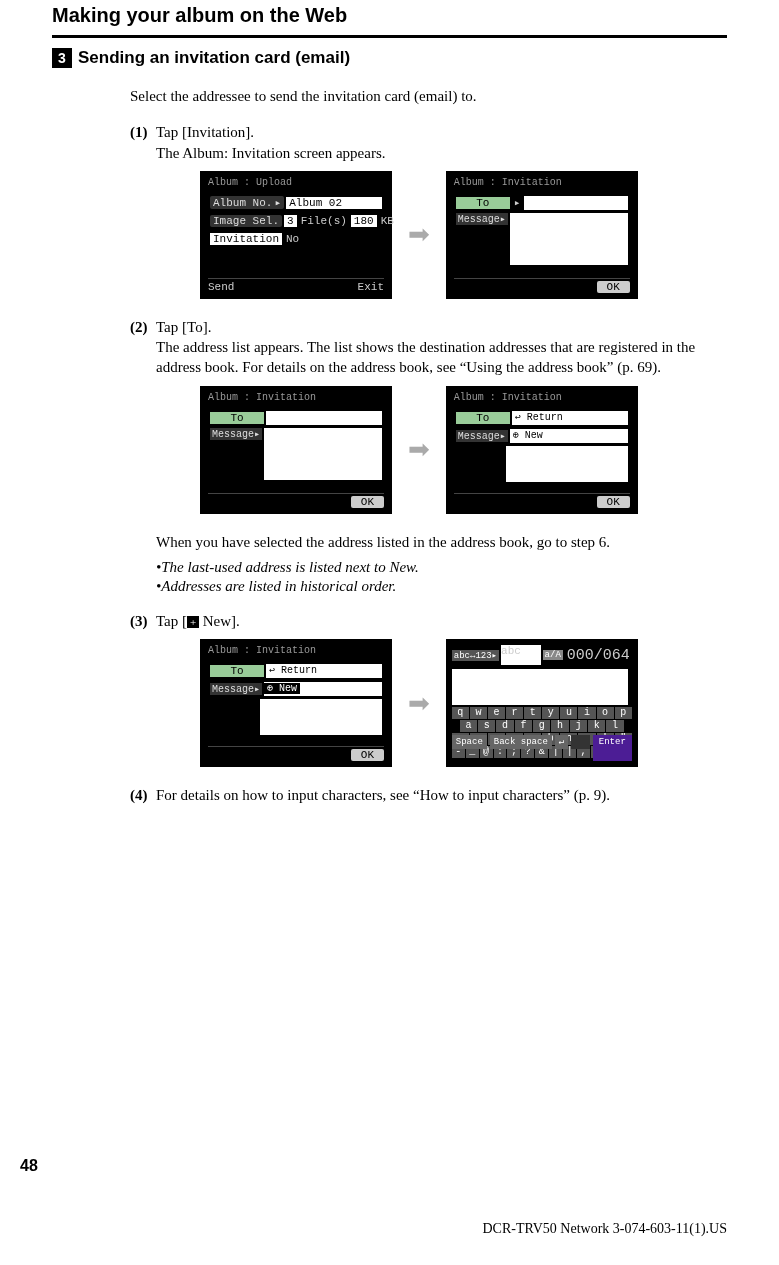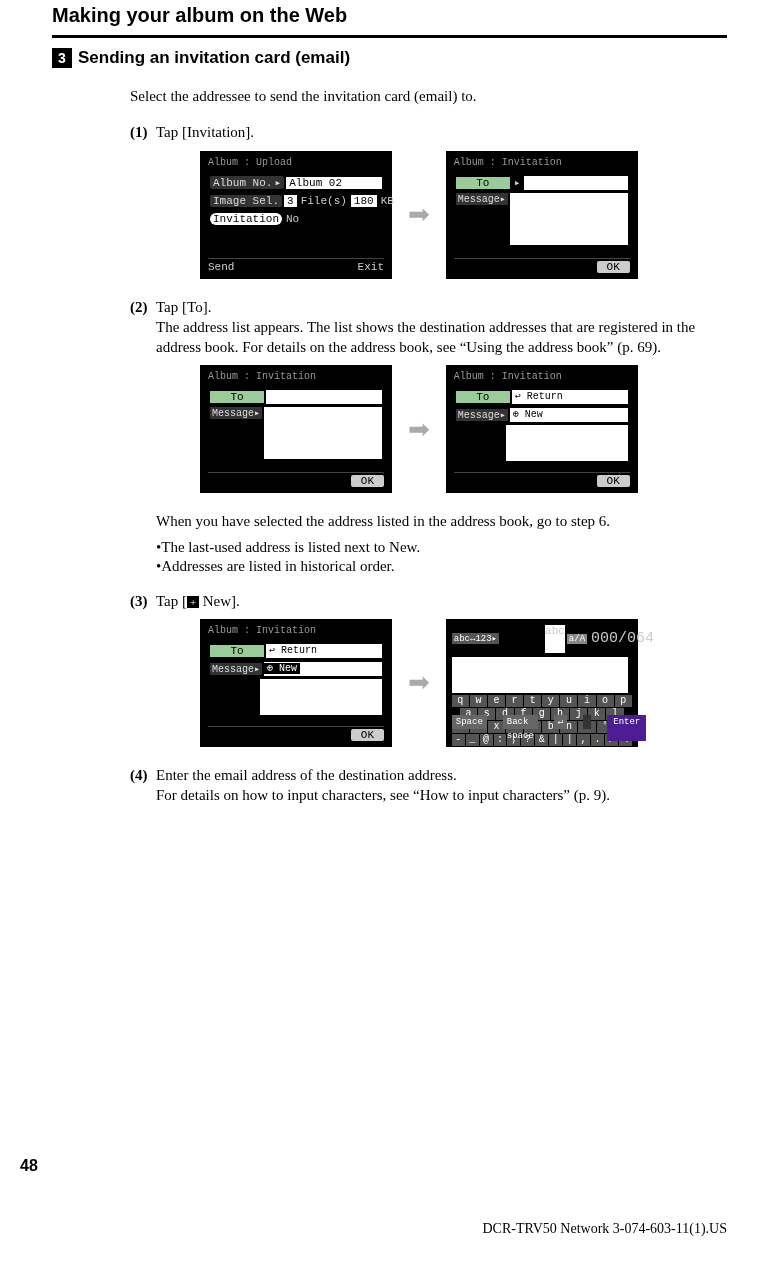--- a/index.html
+++ b/index.html
@@ -72,20 +72,21 @@
   .step-text { flex: 1; }
   .tips-label {
     font-family: Arial, Helvetica, sans-serif;
     font-weight: bold;
     font-size: 14px;
     margin-top: 6px;
   }
   .bullet-line {
     font-size: 15px;
     line-height: 1.3;
+    font-style: italic;
   }
 
   
   .shot-row {
     display: flex;
     align-items: center;
     gap: 16px;
     margin: 8px 0 18px 0;
     padding-left: 48px;
   }
@@ -108,21 +109,21 @@
     color: #999;
     padding: 2px 4px;
     font-size: 10px;
     height: 14px;
   }
   .device .content {
     padding: 2px 6px 0 6px;
   }
   .row { display:flex; align-items:center; height:16px; gap:2px; margin-bottom:2px; white-space:nowrap;}
   .label-dark { background:#333; color:#ddd; padding:0 3px; border-radius:2px; }
-  .label-sel { background:#fff; color:#000; padding:0 3px; border-radius:6px; }
+  .label-sel { background:#fff; color:#000; padding:0 3px; border-radius:0; }
   .val-light { background:#fff; color:#000; padding:0 3px; }
   .val-dark { color:#ccc; padding:0 2px; }
   .device .footer {
     position:absolute;
     bottom:2px; left:4px; right:4px;
     display:flex;
     justify-content:space-between;
     font-size:11px;
     color:#ccc;
     border-top:1px solid #444;
@@ -136,29 +137,29 @@
   .inv-label-to { background:#9c9; color:#000; padding:0 6px; width:42px; text-align:center; display:inline-block;}
   .inv-label-msg { background:#333; color:#ddd; padding:0 2px; width:48px; display:inline-block; font-size:10px;}
   .whitebox { background:#fff; flex:1; height:14px; }
   .whitebox-big { background:#fff; height:52px; margin-left:0; margin-top:0;}
   .list-txt { background:#fff; color:#000; flex:1; height:14px; padding:0 3px; font-size:10px;}
   .newsel { background:#000; color:#fff; padding:0 3px; font-size:10px;}
 
   
   .kb .top { display:flex; gap:2px; padding:2px; align-items:center; }
   .kb .mode { background:#555; color:#fff; font-size:9px; padding:0 2px;}
-  .kb .field { background:#fff; flex:1; height:28px;margin-left:44px;}
+  .kb .field { background:#fff; flex:1; height:20px;}
   .kb .aA { background:#888; color:#fff; font-size:9px; padding:0 2px;}
   .kb .count { color:#ccc; font-size:15px; padding:0 2px;}
   .kb .textarea { background:#fff; height:36px; margin:2px 6px 2px 2px;}
   .kb .krow { display:flex; gap:1px; padding:0 2px 1px 2px;}
   .kb .key { background:#555; color:#fff; text-align:center; flex:1; font-size:10px; height:12px; line-height:12px;}
   .kb .footer2 {
     position:absolute; bottom:2px; left:2px; right:2px;
-    display:flex; gap:16px;
+    display:flex; gap:3px;
   }
   .kb .fbtn { background:#666; color:#fff; font-size:9px; padding:0 4px; height:14px; line-height:14px;}
   .kb .fbtn.fill { flex:1; background:#333;}
   .kb .enter { background:#4c1d95; color:#fff; font-size:9px; padding:0 6px; height:26px; line-height:14px;}
 
   .page-num {
     position: absolute;
     left: 20px;
     bottom: 90px;
     font-family: Arial, sans-serif;
@@ -191,20 +192,21 @@
   </div>
 
   <div class="body-indent">
     <p class="para">Select the addressee to send the invitation card (email) to.</p>
 
     <div class="step">
       <div class="step-row">
         <div class="step-label">(1)</div>
         <div class="step-text">
           <div>Tap [Invitation].</div>
+          <div>The Album: Invitation screen appears.</div>
         </div>
       </div>
     </div>
 
     <div class="shot-row" style="margin-left:22px;">
 
       <div class="device">
         <div class="titlebar">Album : Upload</div>
         <div class="content">
           <div class="row">
@@ -404,21 +406,20 @@
           <span class="fbtn fill"></span>
           <span class="enter">Enter</span>
         </div>
       </div>
     </div>
 
     <div class="step">
       <div class="step-row">
         <div class="step-label">(4)</div>
         <div class="step-text">
-          <div>Enter the email address of the destination address.</div>
           <div>For details on how to input characters, see “How to input characters” (p. 9).</div>
         </div>
       </div>
     </div>
 
   </div>
 
   <div class="page-num">48</div>
   <div class="footer-text">DCR-TRV50 Network 3-074-603-11(1).US</div>
 </div>

